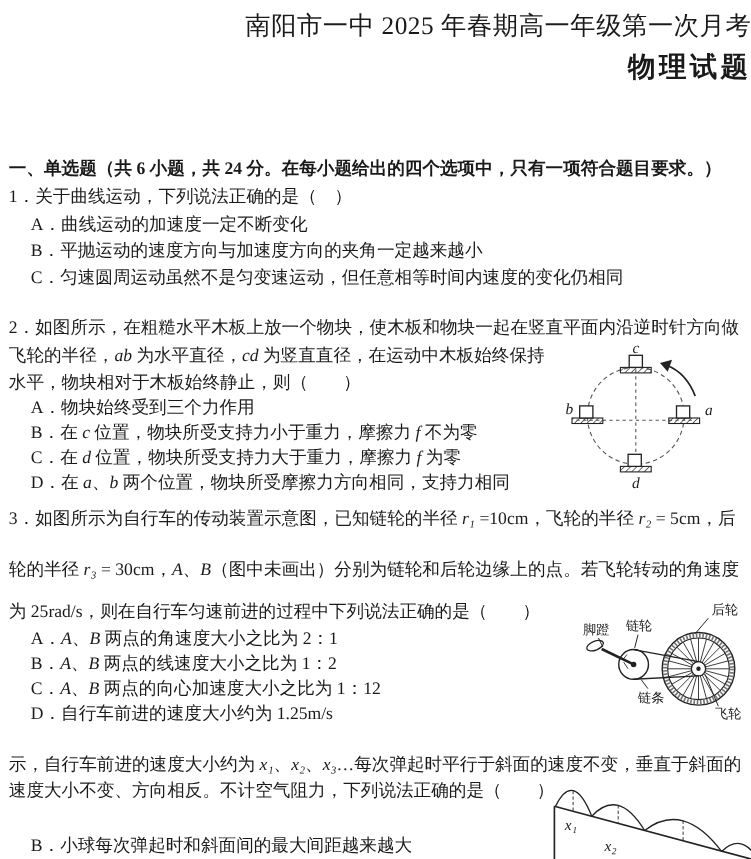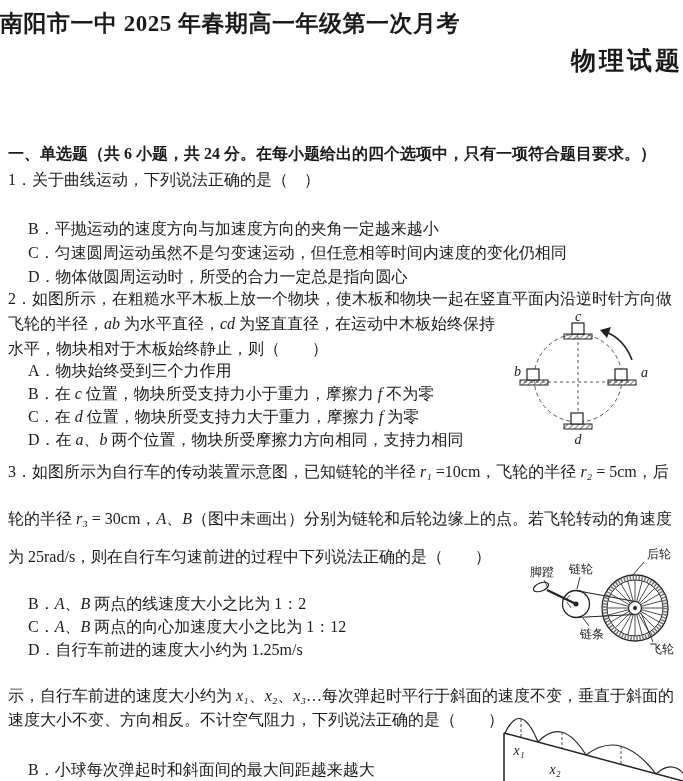--- a/index.html
+++ b/index.html
@@ -5,22 +5,22 @@
   html,body{margin:0;padding:0;background:#fff;}
   .page{
     position:relative;width:683px;height:781px;background:#ffffff;overflow:hidden;
     font-family:"Liberation Serif","DejaVu Serif",serif;color:#1a1a1a;
   }
   .line{position:absolute;white-space:nowrap;font-size:16px;line-height:18px;}
   .stem{left:8px;}
   .opt{left:28px;}
   .bold{font-weight:bold;}
   .title{
-    position:absolute;top:8px;left:0;width:683px;text-align:left;
-    font-size:23px;font-weight:bold;letter-spacing:.5px;
+    position:absolute;top:8px;left:0;width:683px;text-align:right;
+    font-size:23px;font-weight:normal;letter-spacing:.5px;
   }
   .subtitle{
     position:absolute;top:44px;left:0;width:683px;text-align:right;
     font-family:"Liberation Sans","DejaVu Sans",sans-serif;
     font-size:25px;font-weight:bold;letter-spacing:3px;
   }
   .it{font-style:italic;}
   .fig{position:absolute;}
   svg text{font-family:"Liberation Serif","DejaVu Serif",serif;fill:#1a1a1a;}
   svg .var{font-style:italic;font-size:14px;}
@@ -30,23 +30,23 @@
 <body>
 
 <div class="page">
 
   <div class="title">南阳市一中 2025 年春期高一年级第一次月考</div>
   <div class="subtitle">物理试题</div>
 
   <div class="line stem bold" style="top:145px">一、单选题（共 6 小题，共 24 分。在每小题给出的四个选项中，只有一项符合题目要求。）</div>
 
   <div class="line stem" style="top:171px">1．关于曲线运动，下列说法正确的是（　）</div>
+  <div class="line opt" style="top:196px">A．曲线运动的加速度一定不断变化</div>
   <div class="line opt" style="top:220px">B．平抛运动的速度方向与加速度方向的夹角一定越来越小</div>
   <div class="line opt" style="top:244px">C．匀速圆周运动虽然不是匀变速运动，但任意相等时间内速度的变化仍相同</div>
-  <div class="line opt" style="top:268px">D．物体做圆周运动时，所受的合力一定总是指向圆心</div>
 
   <div class="line stem" style="top:290px">2．如图所示，在粗糙水平木板上放一个物块，使木板和物块一起在竖直平面内沿逆时针方向做</div>
   <div class="line stem" style="top:315px"><span>飞轮的半径，</span><span class="it">ab</span><span> 为水平直径，</span><span class="it">cd</span><span> 为竖直直径，在运动中木板始终保持</span></div>
   <div class="line stem" style="top:340px">水平，物块相对于木板始终静止，则（　　）</div>
   <div class="line opt" style="top:362px">A．物块始终受到三个力作用</div>
   <div class="line opt" style="top:385px"><span>B．在 </span><span class="it">c</span><span> 位置，物块所受支持力小于重力，摩擦力 </span><span class="it">f</span><span> 不为零</span></div>
   <div class="line opt" style="top:408px"><span>C．在 </span><span class="it">d</span><span> 位置，物块所受支持力大于重力，摩擦力 </span><span class="it">f</span><span> 为零</span></div>
   <div class="line opt" style="top:431px"><span>D．在 </span><span class="it">a</span><span>、</span><span class="it">b</span><span> 两个位置，物块所受摩擦力方向相同，支持力相同</span></div>
 
   <svg class="fig" style="left:508px;top:308px" width="168" height="142" viewBox="0 0 168 142">
@@ -83,20 +83,21 @@
 
     <text class="var" x="70" y="13" text-anchor="middle">c</text>
     <text class="var" x="133" y="69" text-anchor="start">a</text>
     <text class="var" x="13" y="68" text-anchor="end">b</text>
     <text class="var" x="70" y="136" text-anchor="middle">d</text>
   </svg>
 
   <div class="line stem" style="top:463px"><span>3．如图所示为自行车的传动装置示意图，已知链轮的半径 </span><span class="it">r₁</span><span> =10cm，飞轮的半径 </span><span class="it">r₂</span><span> = 5cm，后</span></div>
   <div class="line stem" style="top:510px"><span>轮的半径 </span><span class="it">r₃</span><span> = 30cm，</span><span class="it">A</span><span>、</span><span class="it">B</span><span>（图中未画出）分别为链轮和后轮边缘上的点。若飞轮转动的角速度</span></div>
   <div class="line stem" style="top:548px">为 25rad/s，则在自行车匀速前进的过程中下列说法正确的是（　　）</div>
+  <div class="line opt" style="top:572px"><span>A．</span><span class="it">A</span><span>、</span><span class="it">B</span><span> 两点的角速度大小之比为 2：1</span></div>
   <div class="line opt" style="top:595px"><span>B．</span><span class="it">A</span><span>、</span><span class="it">B</span><span> 两点的线速度大小之比为 1：2</span></div>
   <div class="line opt" style="top:618px"><span>C．</span><span class="it">A</span><span>、</span><span class="it">B</span><span> 两点的向心加速度大小之比为 1：12</span></div>
   <div class="line opt" style="top:641px">D．自行车前进的速度大小约为 1.25m/s</div>
 
   <svg class="fig" style="left:492px;top:542px" width="191" height="123" viewBox="0 0 191 123">
 
     <g>
       <circle cx="143" cy="66" r="33" fill="none" stroke="#222" stroke-width="1.3"></circle>
       <circle cx="143" cy="66" r="30.5" fill="none" stroke="#777" stroke-width="4" stroke-dasharray="1.5 1.5"></circle>
       <circle cx="143" cy="66" r="28" fill="none" stroke="#222" stroke-width="1"></circle>

